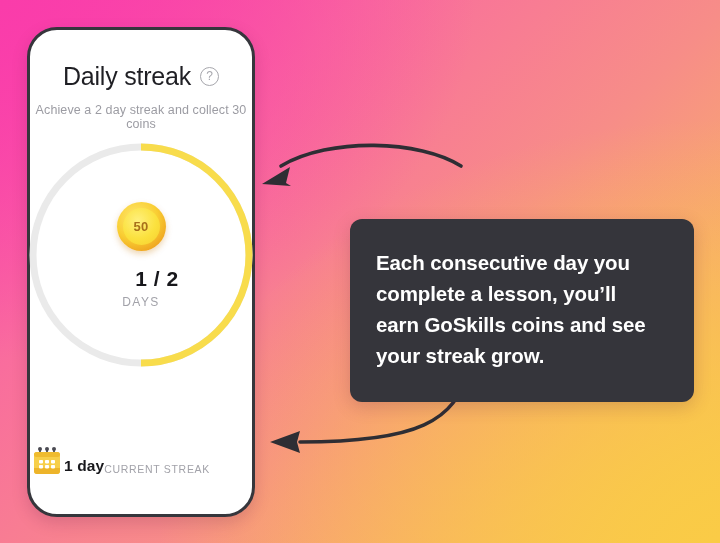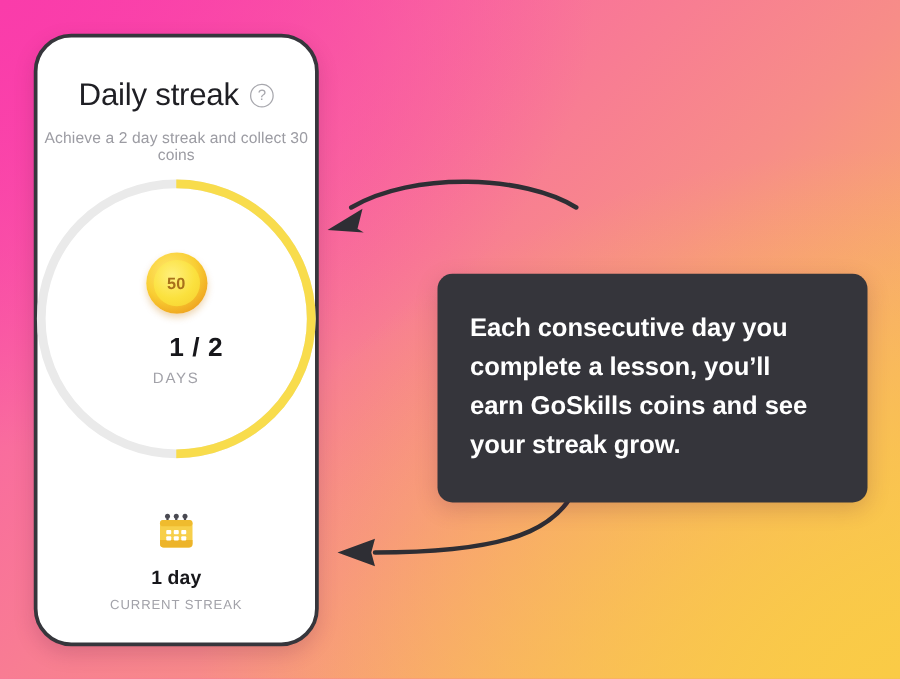--- a/index.html
+++ b/index.html
@@ -150,21 +150,21 @@
   #stats {
     position: absolute;
     left: 0;
     bottom: 24px;
     width: 100%;
     display: flex;
   }
   .stat {
     flex: 1;
     display: flex;
-    flex-direction: column;
+    flex-direction: row;
     align-items: center;
   }
   .stat-icon {
     height: 40px;
     display: flex;
     align-items: center;
     justify-content: center;
     margin-bottom: 8px;
   }
   .stat-value {

